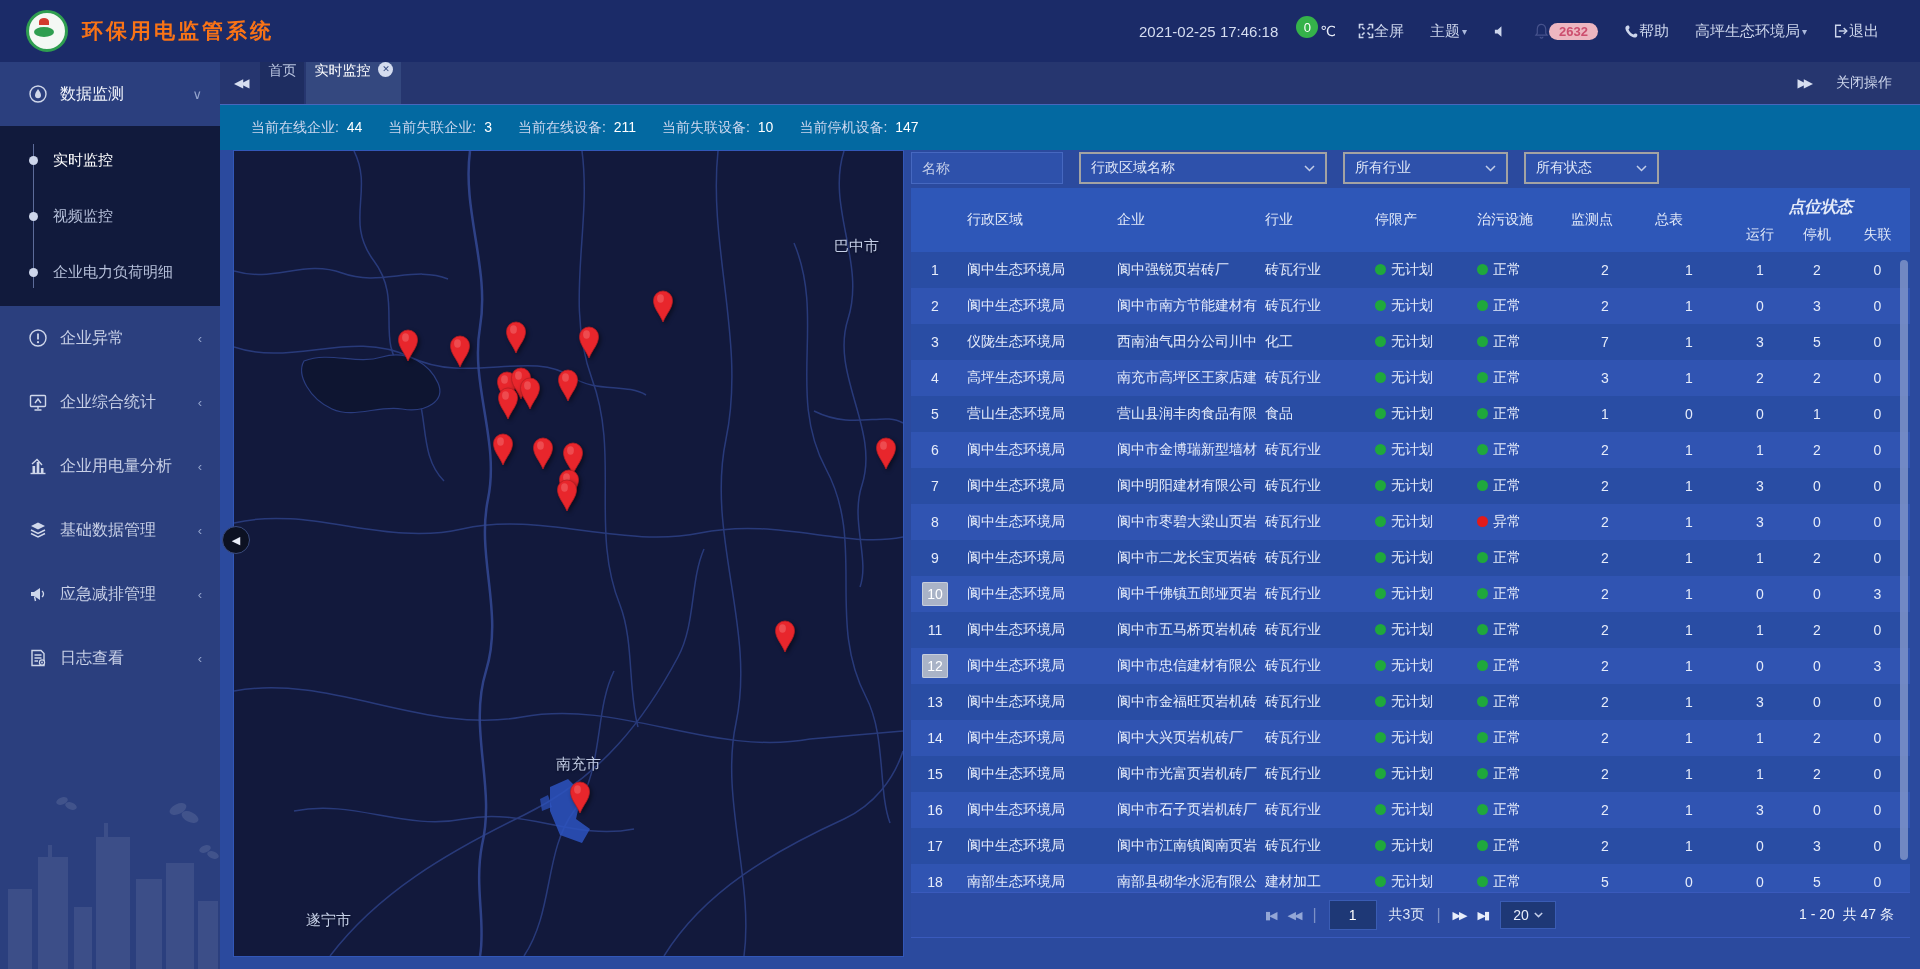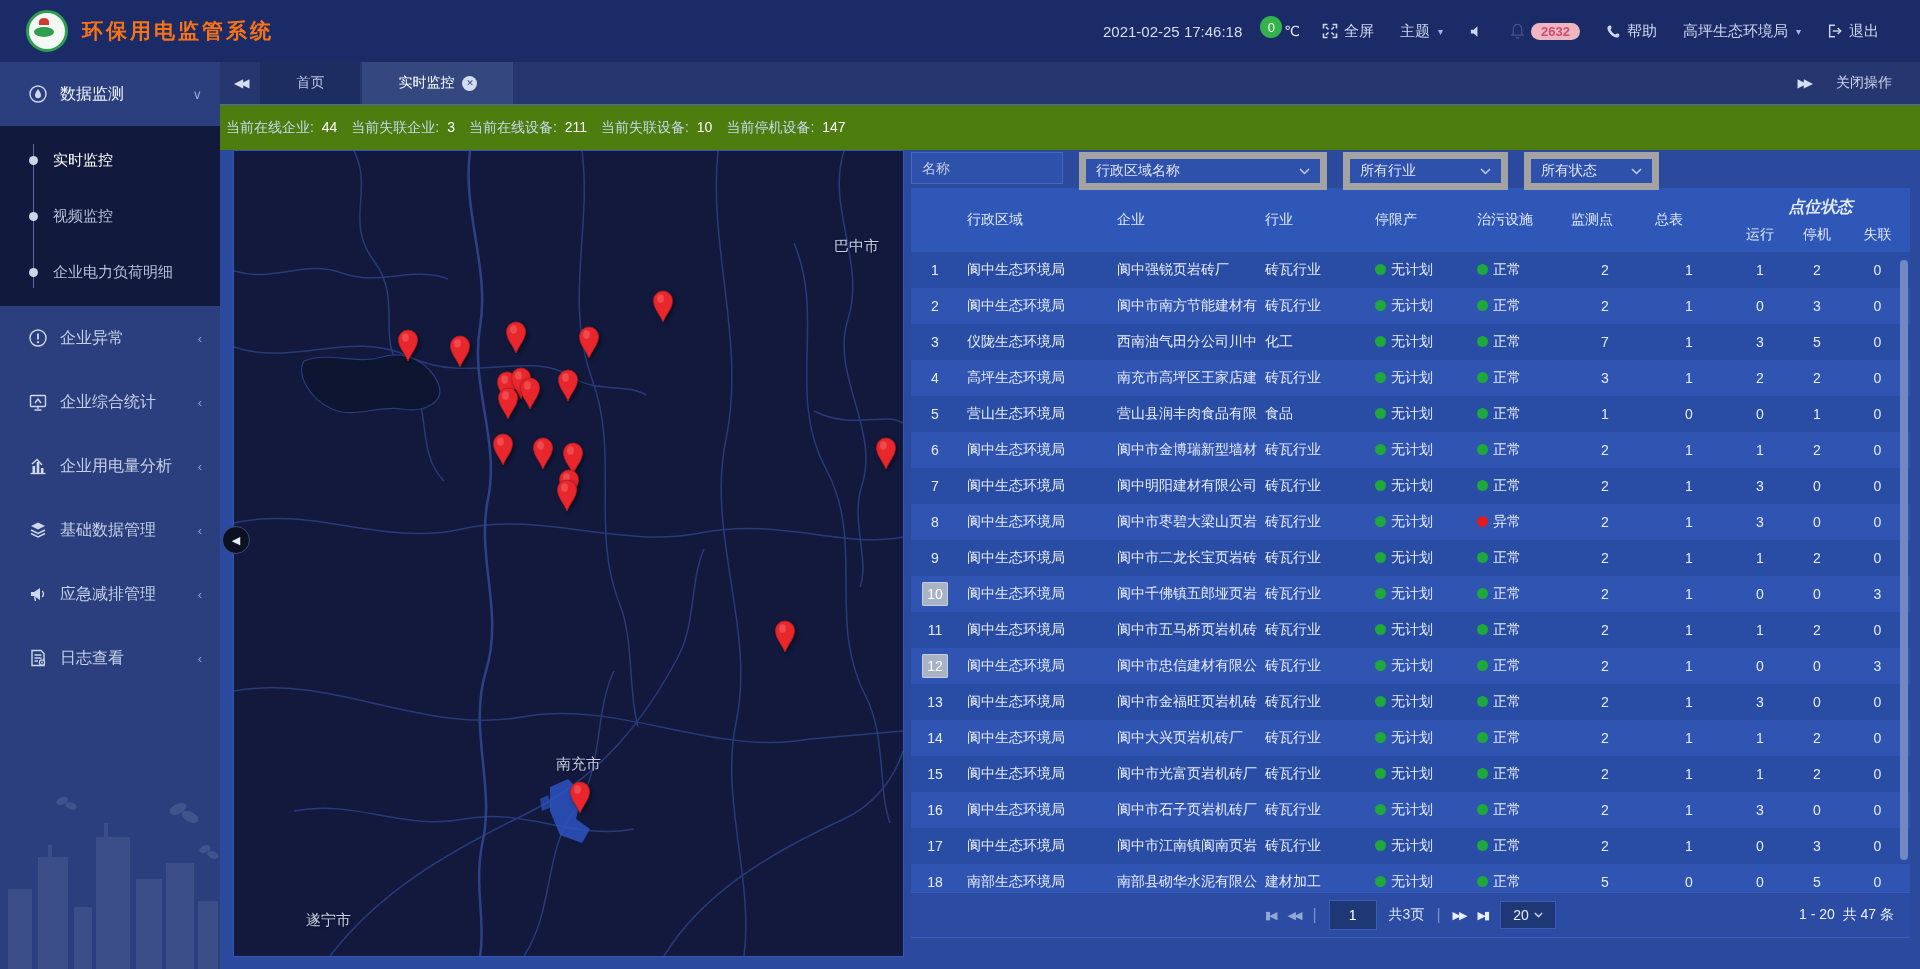--- a/index.html
+++ b/index.html
@@ -8,21 +8,21 @@
     font-family:"Liberation Sans","DejaVu Sans",sans-serif;
     background:#2b4a9e;-webkit-font-smoothing:antialiased;
   }
   
   .hd{position:absolute;left:0;top:0;width:1920px;height:62px;background:#1b2b68;display:flex;align-items:center;z-index:30;}
   .hd-logo{width:36px;height:36px;border-radius:50%;background:#f4f8f4;border:3px solid #2f9e50;margin-left:26px;position:relative;flex:0 0 auto;}
   .hd-logo:before{content:"";position:absolute;left:10px;top:5px;width:10px;height:7px;border-radius:50% 50% 0 0;background:#d23b2f;}
   .hd-logo:after{content:"";position:absolute;left:5px;top:14px;width:20px;height:10px;border-radius:50%;background:#2f9e50;}
   .hd-title{color:#f97316;font-size:21px;font-weight:bold;letter-spacing:3px;margin-left:14px;}
   .hd-right{position:absolute;right:15px;top:0;height:62px;display:flex;align-items:center;color:#cdd6ec;font-size:15px;}
-  .hd-item{display:flex;align-items:center;gap:6px;margin-right:26px;white-space:nowrap;}
+  .hd-item{display:flex;align-items:center;gap:0;margin-right:26px;white-space:nowrap;}
   .hd-time{margin-right:18px;color:#d5ddf1;}
   .temp-circle{width:22px;height:22px;border-radius:50%;background:#35b24a;color:#fff;font-size:13px;display:flex;align-items:center;justify-content:center;margin-top:-8px;}
   .temp-unit{color:#e8edf8;font-size:14px;margin-left:2px;margin-right:22px;}
   .caret{font-size:10px;color:#aab8dc;margin-left:2px;}
   .badge-pill{background:#edb6c0;color:#cc4e6e;font-size:13px;font-weight:bold;border-radius:9px;padding:1px 10px;}
   .hd svg{display:block;}
   
   .sb{position:absolute;left:0;top:62px;width:220px;height:907px;background:#2b3f7e;z-index:20;overflow:hidden;}
   .nav-row{height:64px;display:flex;align-items:center;cursor:pointer;position:relative;}
   .nav-icon{width:20px;height:20px;margin-left:28px;flex:0 0 auto;}
@@ -33,39 +33,39 @@
   .nav-sub{background:#111a3c;position:relative;padding:6px 0;}
   .nav-sub:before{content:"";position:absolute;left:33px;top:18px;bottom:18px;width:1px;background:#5c6b99;}
   .nav-subitem{height:56px;display:flex;align-items:center;cursor:pointer;position:relative;}
   .sub-dot{width:9px;height:9px;border-radius:50%;background:#cdd5ea;margin-left:29px;flex:0 0 auto;position:relative;z-index:2;}
   .sub-label{color:#b6c0da;font-size:15px;margin-left:15px;}
   .nav-subitem.active .sub-label{color:#ffffff;}
   .skyline{position:absolute;bottom:0;left:0;}
   
   .tabstrip{position:absolute;left:220px;top:62px;width:1700px;height:42px;background:#26366f;border-bottom:1px solid #4866bb;display:flex;align-items:stretch;z-index:10;}
   .tab-arrows{color:#d6def0;font-size:12px;letter-spacing:-3px;display:flex;align-items:center;padding:0 14px;cursor:pointer;}
-  .tab{display:flex;align-items:center;gap:8px;padding:0 36px;font-size:14px;color:#b9c4e0;background:#1e2d61;cursor:pointer;margin-right:2px;}
+  .tab{display:flex;gap:8px;padding:0 8px;font-size:14px;color:#b9c4e0;background:#1e2d61;cursor:pointer;margin-right:2px;}
   .tab.active{background:#34487f;color:#ffffff;}
   .tab-close{width:15px;height:15px;border-radius:50%;background:#d4dcef;color:#33487f;font-size:9px;line-height:15px;text-align:center;cursor:pointer;}
   .tabstrip-right{margin-left:auto;display:flex;align-items:center;gap:26px;padding-right:28px;color:#cdd6ec;font-size:14px;}
-  .statsbar{position:absolute;left:220px;top:105px;width:1700px;height:45px;background:#4d7c0f;display:flex;align-items:center;gap:14px;padding-left:6px;box-sizing:border-box;z-index:5;}
+  .statsbar{position:absolute;left:220px;top:105px;width:1700px;height:45px;background:#0369a1;display:flex;align-items:center;gap:26px;padding-left:31px;box-sizing:border-box;z-index:5;}
   .stat{font-size:14px;color:#ccd6ee;white-space:nowrap;}
   .stat-value{color:#ffffff;margin-left:4px;}
   
   .map{position:absolute;left:233px;top:150px;width:669px;height:805px;background:#12193c;border:1px solid #3257b8;box-sizing:content-box;z-index:4;}
   .map svg.roads{position:absolute;left:0;top:0;}
   .city-label{position:absolute;color:#c6d0e8;font-size:15px;text-shadow:0 1px 2px #0a0f26;white-space:nowrap;}
   .pin{position:absolute;width:26px;height:34px;filter:drop-shadow(2px 2px 2px rgba(0,0,0,0.45));}
   .map-collapse{position:absolute;left:-12px;top:375px;width:26px;height:26px;border-radius:50%;background:#0c1122;border:1px solid #3a4b7d;color:#e8edf8;font-size:11px;display:flex;align-items:center;justify-content:center;cursor:pointer;z-index:6;}
   
   .rp{position:absolute;left:911px;top:150px;width:999px;height:790px;z-index:4;}
   .filters{display:flex;gap:16px;height:32px;margin-top:2px;}
   .f-input{width:152px;background:#2e51ab;border:1px solid #4668c0;color:#e4eaf8;font-size:14px;padding:0 10px;box-sizing:border-box;outline:none;}
   .f-input::placeholder{color:#c3cde8;}
-  .f-select{background:#2e51ab;border:7px solid #a3a3a3;color:#dfe6f6;font-size:14px;display:flex;align-items:center;justify-content:space-between;padding:12px 10px;box-sizing:border-box;cursor:pointer;}
+  .f-select{background:#2e51ab;border:2px solid #a3a3a3;color:#dfe6f6;font-size:14px;display:flex;align-items:center;justify-content:space-between;padding:12px 10px;box-sizing:border-box;cursor:pointer;}
   .f-select svg{flex:0 0 auto;margin-left:8px;}
   
   .grid-cols{display:grid;grid-template-columns:48px 150px 148px 110px 102px 94px 84px 84px 58px 56px 65px;}
   .thead{margin-top:4px;height:64px;background:#2e57b8;display:grid;grid-template-columns:48px 150px 148px 110px 102px 94px 84px 84px 179px;color:#e2e9f8;font-size:14px;}
   .th{display:flex;align-items:center;padding-left:8px;white-space:nowrap;}
   .th-num{padding-left:0;}
   .th-group{display:flex;flex-direction:column;justify-content:center;gap:8px;}
   .th-group-label{text-align:center;font-style:italic;font-weight:bold;font-size:16px;}
   .th-group-subs{display:grid;grid-template-columns:58px 56px 65px;}
   .th-group-subs span{text-align:center;}

